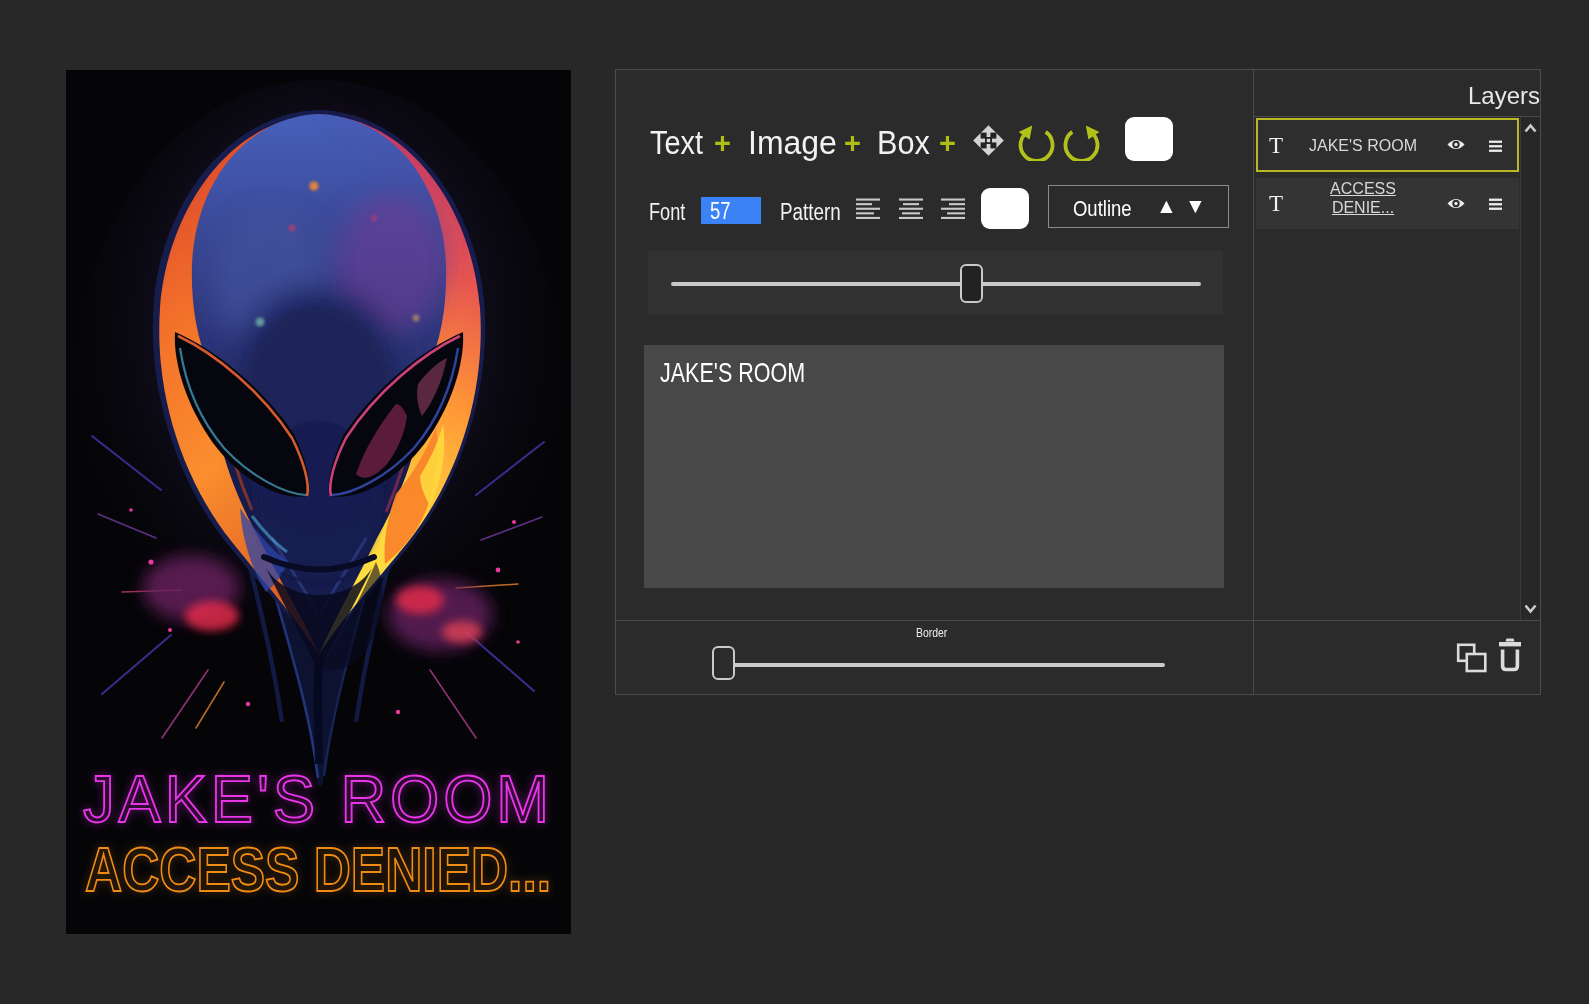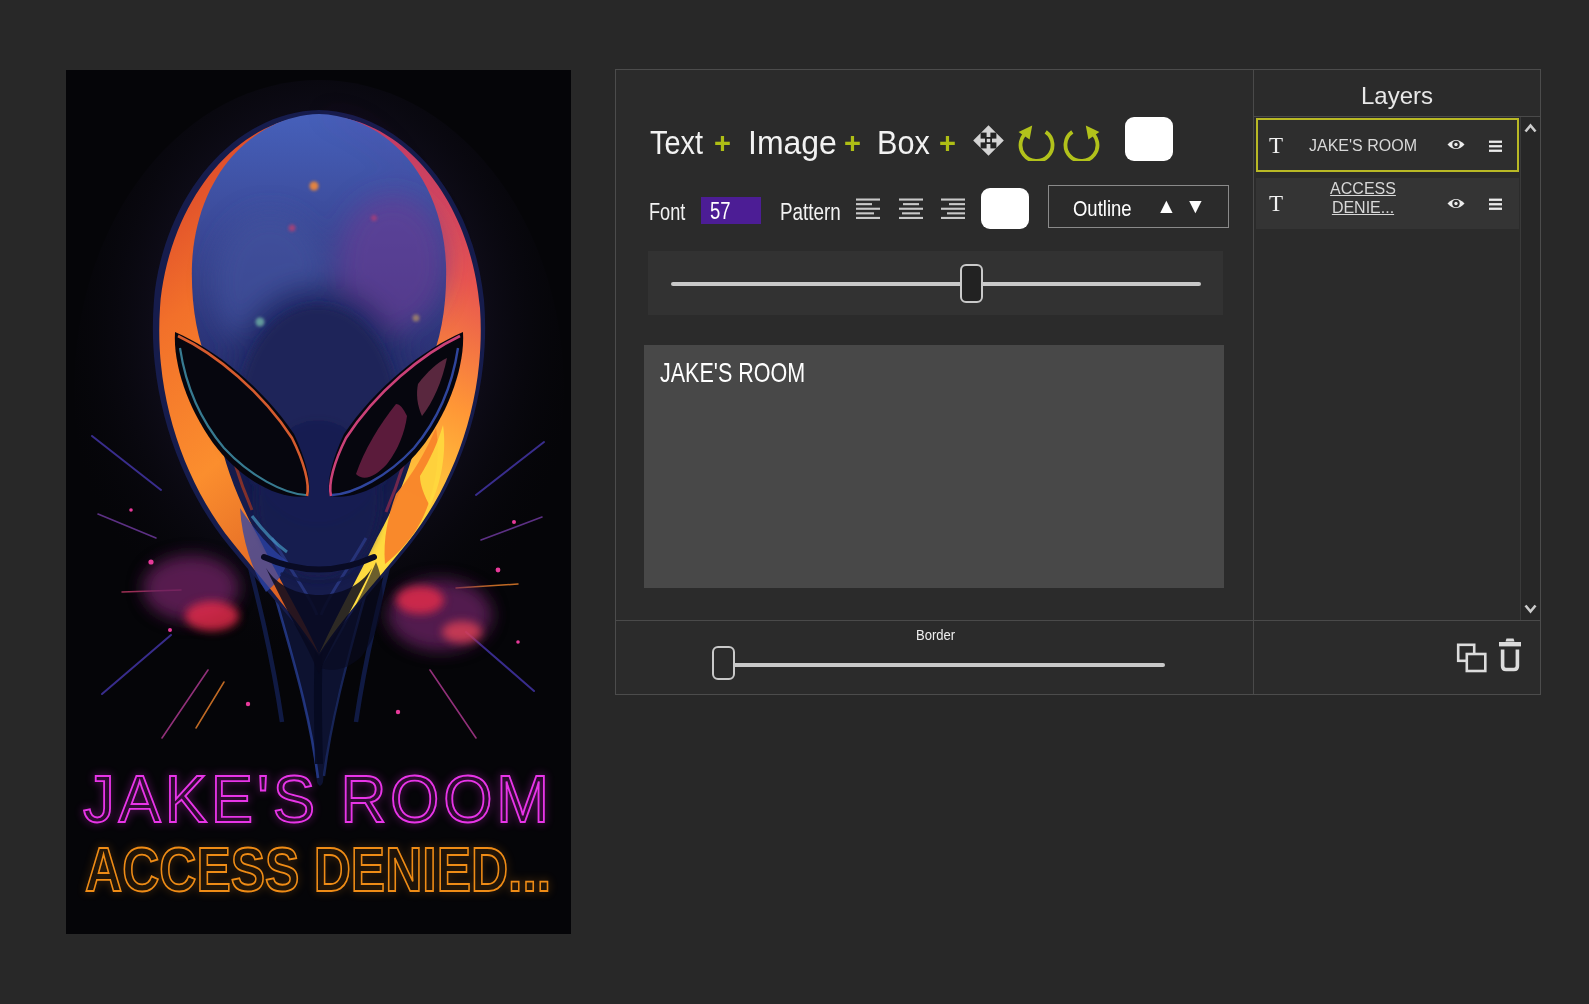--- a/index.html
+++ b/index.html
@@ -7,21 +7,21 @@
     font-family:"Liberation Sans", sans-serif; }
   .abs { position:absolute; }
   
   #poster { left:66px; top:70px; width:505px; height:864px; background:#050507; }
   
   #panel { left:615px; top:69px; width:926px; height:626px; background:#2b2b2b;
            border:1px solid #4c4c4c; }
   .lbl1 { color:#f2f2f2; font-size:34px; line-height:34px; }
   .plus { color:#aebe15; font-size:29px; line-height:29px; font-weight:bold; }
   .lbl2 { color:#f2f2f2; font-size:23px; line-height:23px; }
-  #fontInput { left:701px; top:197px; width:60px; height:27px; background:#4c1d95;
+  #fontInput { left:701px; top:197px; width:60px; height:27px; background:#3b82f6;
     color:#fff; font-size:24px; line-height:27px; padding-left:9px; }
   .swatch { background:#fff; border-radius:9px; }
   #outlineSel { left:1048px; top:185px; width:181px; height:43px; border:1px solid #8a8a8a; }
   #sliderBox { left:648px; top:251px; width:575px; height:64px; background:#323232; }
   .track { background:#c9c9c9; border-radius:2px; }
   .thumb { background:#222; border:2px solid #c9c9c9; border-radius:6px; }
   #textarea { left:644px; top:345px; width:580px; height:243px; background:#484848;
     color:#fff; font-size:28.5px; padding:11px 16px; }
   .divider { background:#4a4a4a; }
   
@@ -265,26 +265,26 @@
 <span class="abs" style="left:1156px; top:194px; color:#fff; font-size:21px;">▲</span>
 <span class="abs" style="left:1185px; top:194px; color:#fff; font-size:21px;">▼</span>
 
 <div class="abs" id="sliderBox"></div>
 <div class="abs track" style="left:671px; top:282px; width:530px; height:4px;"></div>
 <div class="abs thumb" style="left:960px; top:264px; width:23px; height:39px;"></div>
 
 <div class="abs" id="textarea"><span style="display:inline-block; transform:scaleX(0.755); transform-origin:left top;">JAKE'S ROOM</span></div>
 
 <div class="abs divider" style="left:616px; top:620px; width:924px; height:1px;"></div>
-<div class="abs" style="left:916px; top:626px; color:#eee; font-size:15px; font-weight:400;"><span style="display:inline-block; transform:scaleX(0.87); transform-origin:left top;">Border</span></div>
+<div class="abs" style="left:916px; top:626px; color:#eee; font-size:12px; font-weight:400;"><span style="display:inline-block; transform:scaleX(0.87); transform-origin:left top;">Border</span></div>
 <div class="abs track" style="left:715px; top:663px; width:450px; height:4px;"></div>
 <div class="abs thumb" style="left:712px; top:646px; width:23px; height:34px; background:#2b2b2b;"></div>
 
 <div class="abs divider" style="left:1253px; top:70px; width:1px; height:624px;"></div>
-<div class="abs" id="layersTitle" style="left:1254px; top:82px; width:286px; text-align:center;">Layers</div>
+<div class="abs" id="layersTitle" style="left:1254px; top:82px; width:286px; text-align:right;">Layers</div>
 <div class="abs divider" style="left:1254px; top:116px; width:286px; height:1px;"></div>
 
 <div class="abs layerRow" style="top:118px; height:54px; background:#2e2e2e; border:2px solid #b9b925;"></div>
 <span class="abs rowT" style="left:1269px; top:133px;">T</span>
 <div class="abs rowTitle" style="left:1300px; top:137px; width:126px;">JAKE'S ROOM</div>
 <svg class="abs eyeIc" style="left:1447px; top:138px;" width="18" height="13" viewBox="0 0 18 13">
   <path d="M0.5 6.5 Q9 -2.5 17.5 6.5 Q9 15.5 0.5 6.5 Z" fill="#ececec"></path>
   <circle cx="9" cy="6.5" r="3.7" fill="#2d2d2d"></circle>
   <circle cx="9" cy="6.5" r="1.7" fill="#ececec"></circle>
 </svg>

